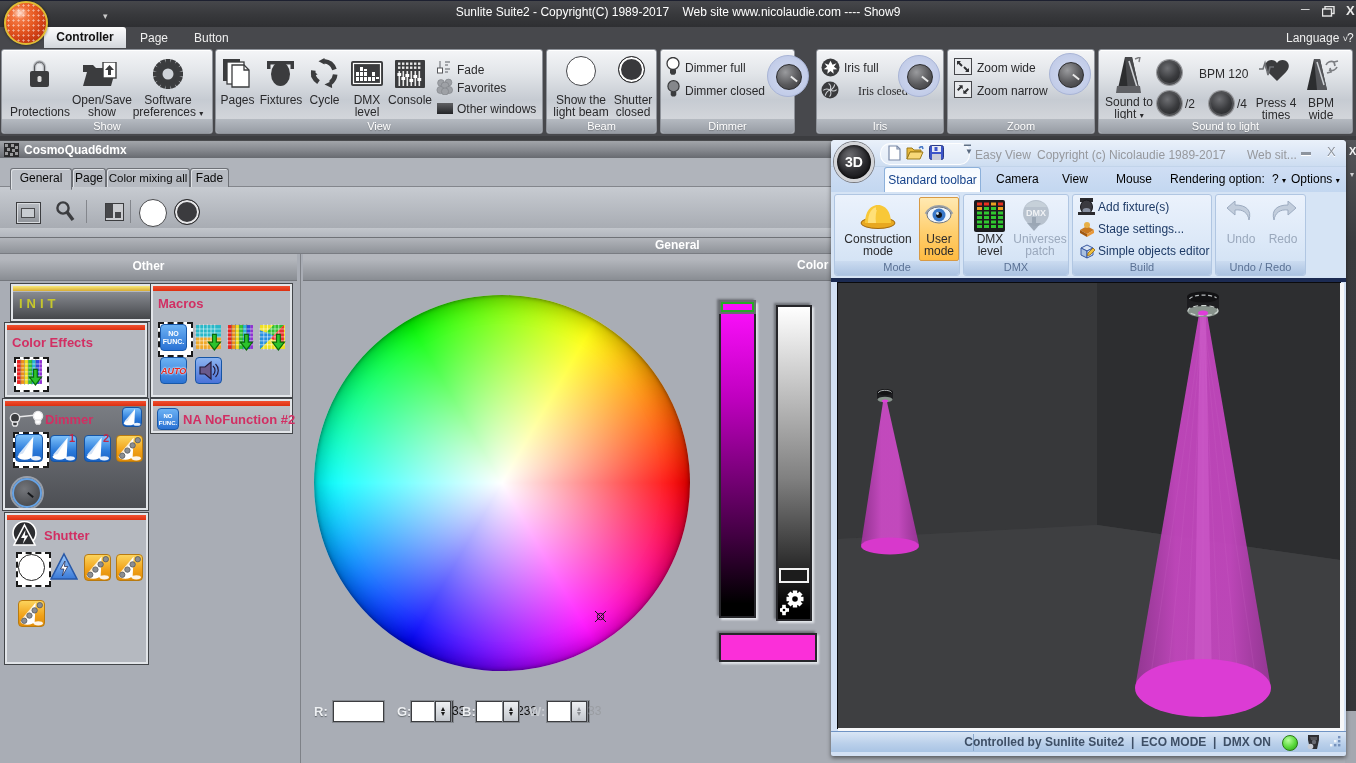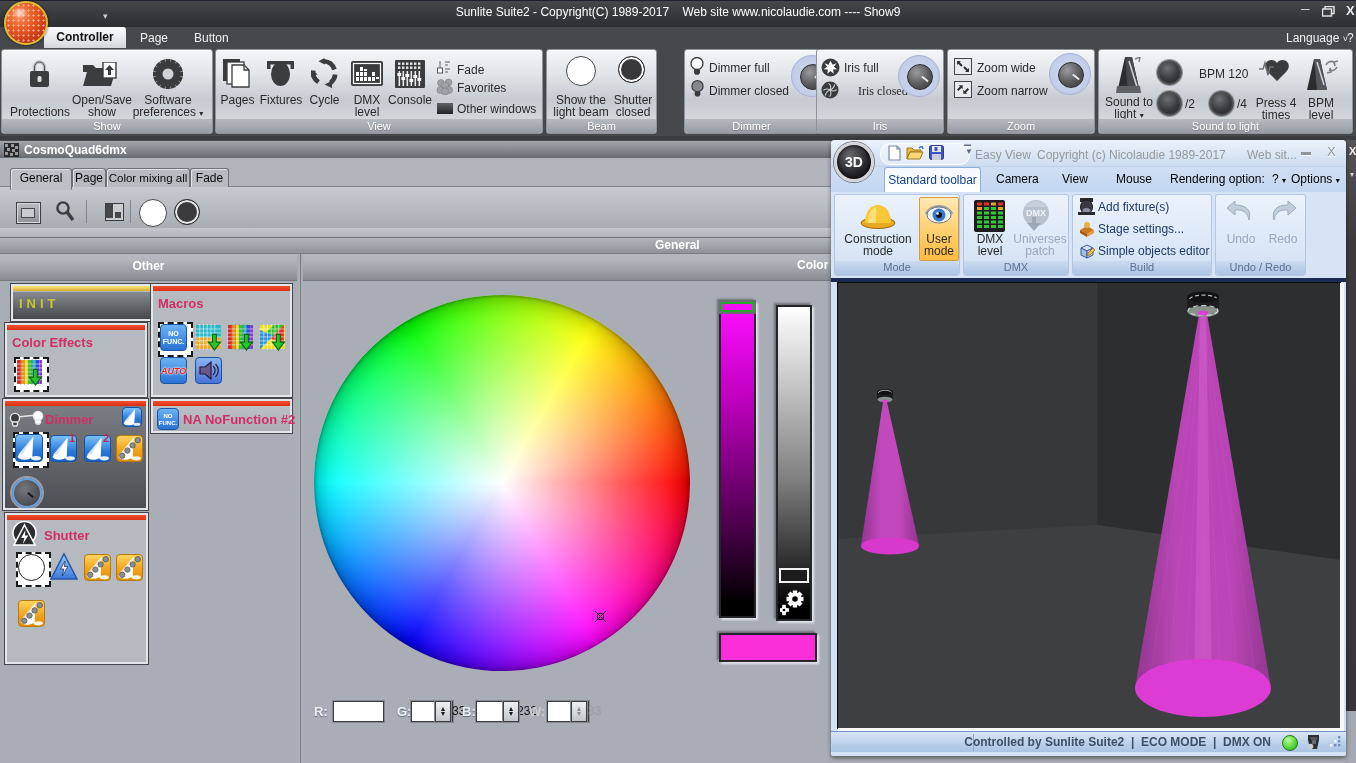--- a/index.html
+++ b/index.html
@@ -268,21 +268,21 @@
   <div class="rgroup" style="left:546px;top:49px;width:111px;">
     <div class="abs" style="left:19px;top:6px;width:28px;height:28px;border-radius:50%;background:#fff;border:1px solid #47484c;"></div>
     <div class="abs" style="left:71px;top:6px;width:25px;height:25px;border-radius:50%;background:#39393c;border:1px solid #2a2a2c;box-shadow:inset 0 0 0 2px #fff;"></div>
     <div class="ic-label" style="left:2px;top:44px;width:64px;">Show the
 light beam</div>
     <div class="ic-label" style="left:62px;top:44px;width:48px;">Shutter
 closed</div>
     <div class="rlabel">Beam</div>
   </div>
 
-  <div class="rgroup" style="left:684px;top:49px;width:135px;">
+  <div class="rgroup" style="left:660px;top:49px;width:135px;">
     <svg class="abs" style="left:5px;top:7px;" width="14" height="19" viewBox="0 0 14 19">
         <circle cx="7" cy="6.5" r="6" fill="#fff" stroke="#3a3b3d" stroke-width="1.3"></circle>
         <path d="M4,12.5 h6 v3.4 l-1.4,1.8 h-3.2 l-1.4,-1.8 z" fill="#3a3b3d"></path>
       </svg>
     <svg class="abs" style="left:6px;top:30px;" width="13" height="18" viewBox="0 0 14 19">
         <circle cx="7" cy="6.5" r="6" fill="#85878b" stroke="#3a3b3d" stroke-width="1.3"></circle>
         <path d="M4,12.5 h6 v3.4 l-1.4,1.8 h-3.2 l-1.4,-1.8 z" fill="#3a3b3d"></path>
       </svg>
     <div class="smtxt" style="left:24px;top:11px;font-size:12px;">Dimmer full</div>
     <div class="smtxt" style="left:24px;top:34px;font-size:12px;">Dimmer closed</div>
@@ -356,21 +356,21 @@
       <path d="M9,2 h6 l7,31 H12 z" fill="#55565a"></path>
       <path d="M12,5 L19,28" stroke="#cfd2d6" stroke-width="1.5"></path>
       <g stroke="#7c7e82" stroke-width="1.7" fill="none">
         <path d="M21,8 a6,6 0 0 1 8,-3"></path>
           <path d="M33,4 l-4,1 1,4"></path>
         <path d="M32,10 a6,6 0 0 1 -8,3"></path>
           <path d="M22,16 l4,-1 -1,-4"></path>
       </g>
     </svg>
     <div class="ic-label" style="left:194px;top:47px;width:56px;">BPM
-level</div>
+wide</div>
     <div class="rlabel">Sound to light</div>
   </div>
   <div class="abs" id="cosmo">
     <div class="abs" id="cosmotitle">
         <svg class="abs" style="left:4px;top:2px;" width="15" height="14">
           <rect width="15" height="14" fill="#2a2a2c"></rect>
           <g fill="#9a9a9c">
             <rect x="1" y="1" width="3" height="3"></rect>
             <rect x="7" y="1" width="3" height="3"></rect>
             <rect x="11" y="3" width="3" height="3"></rect>

